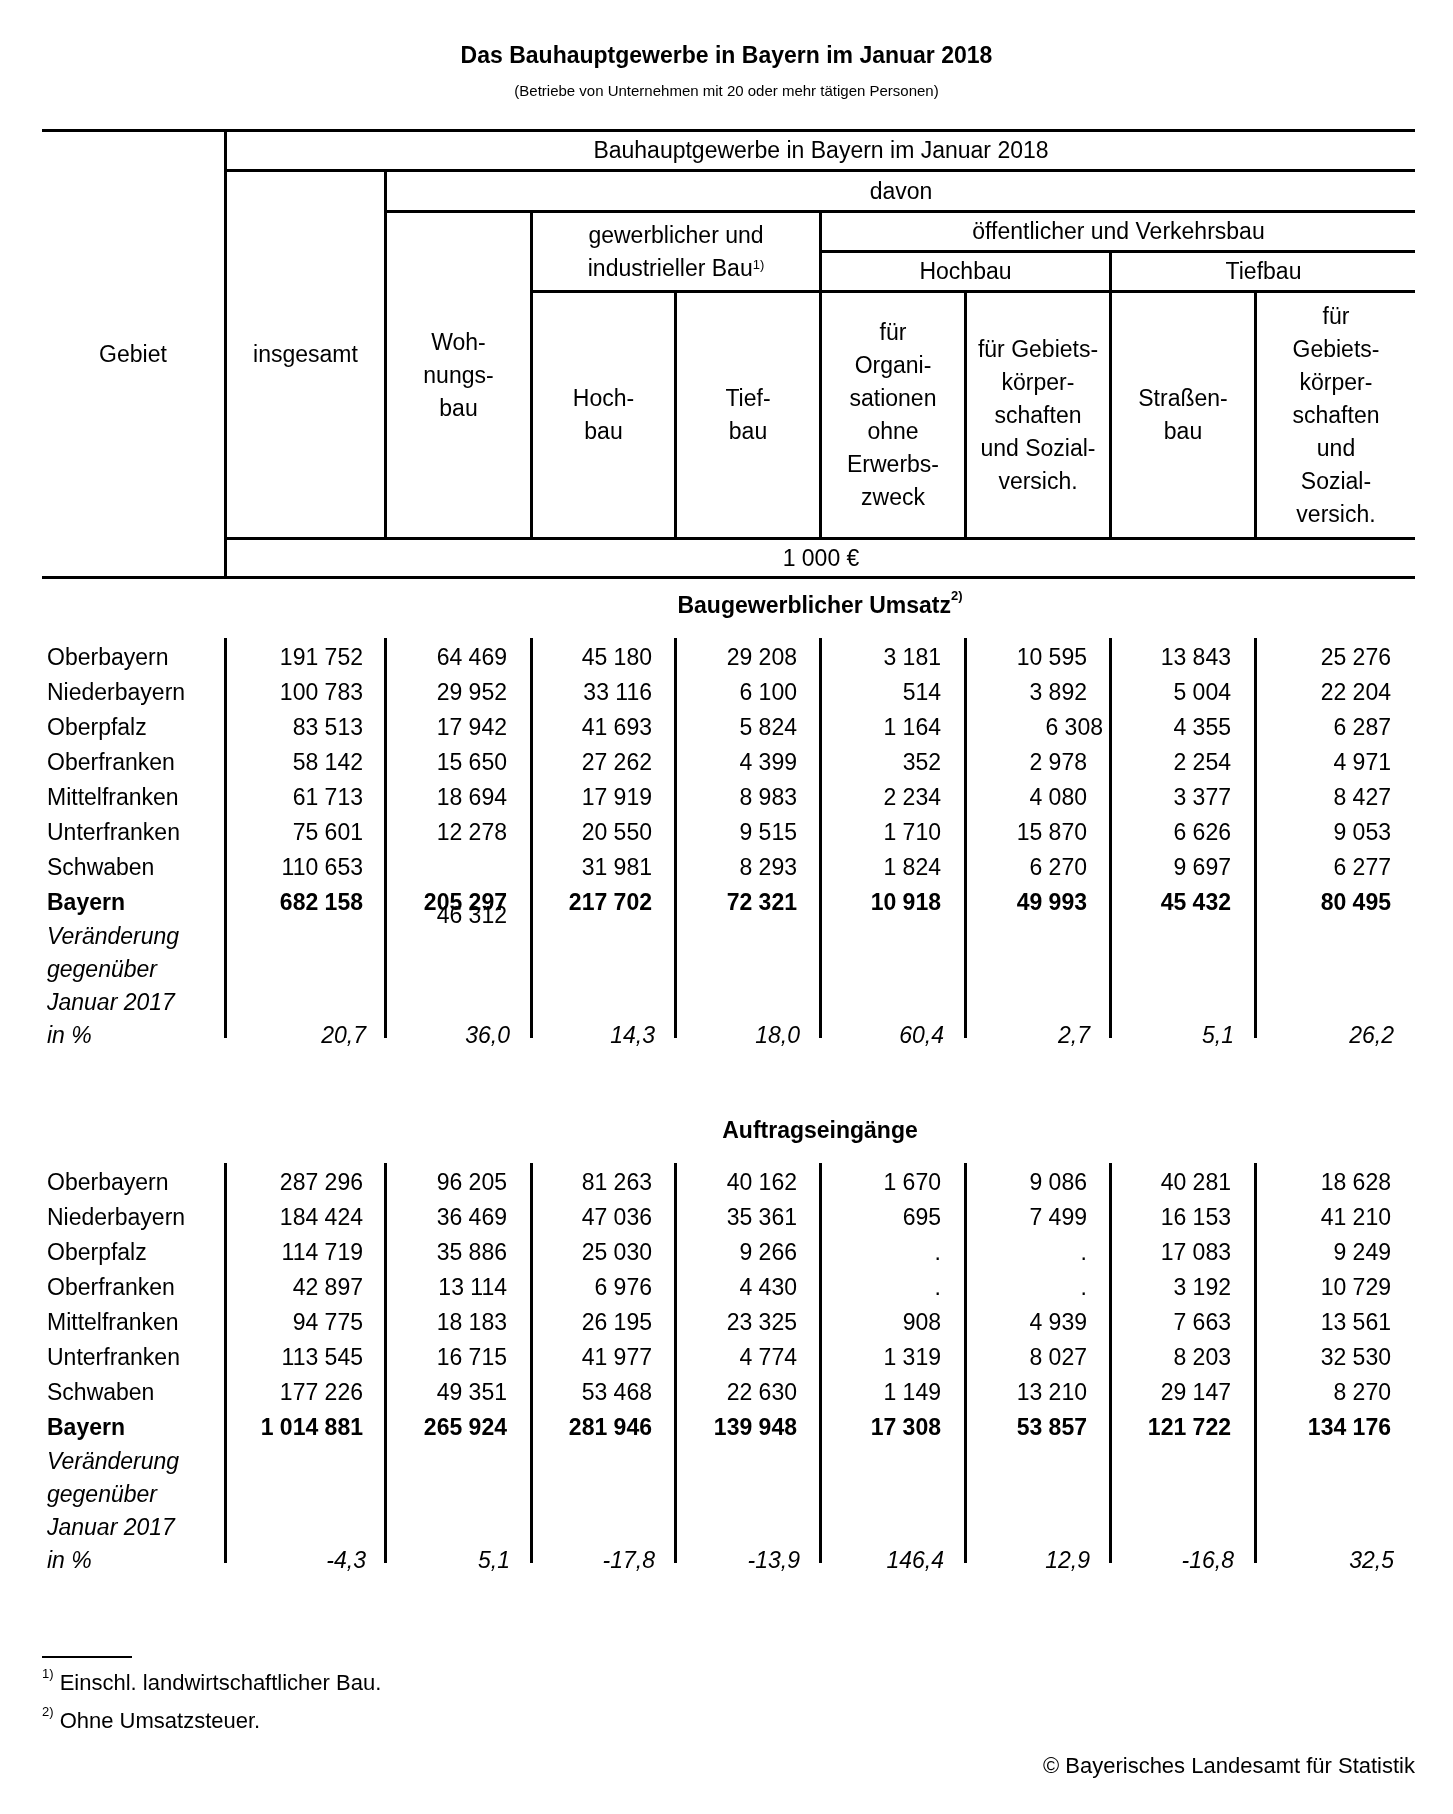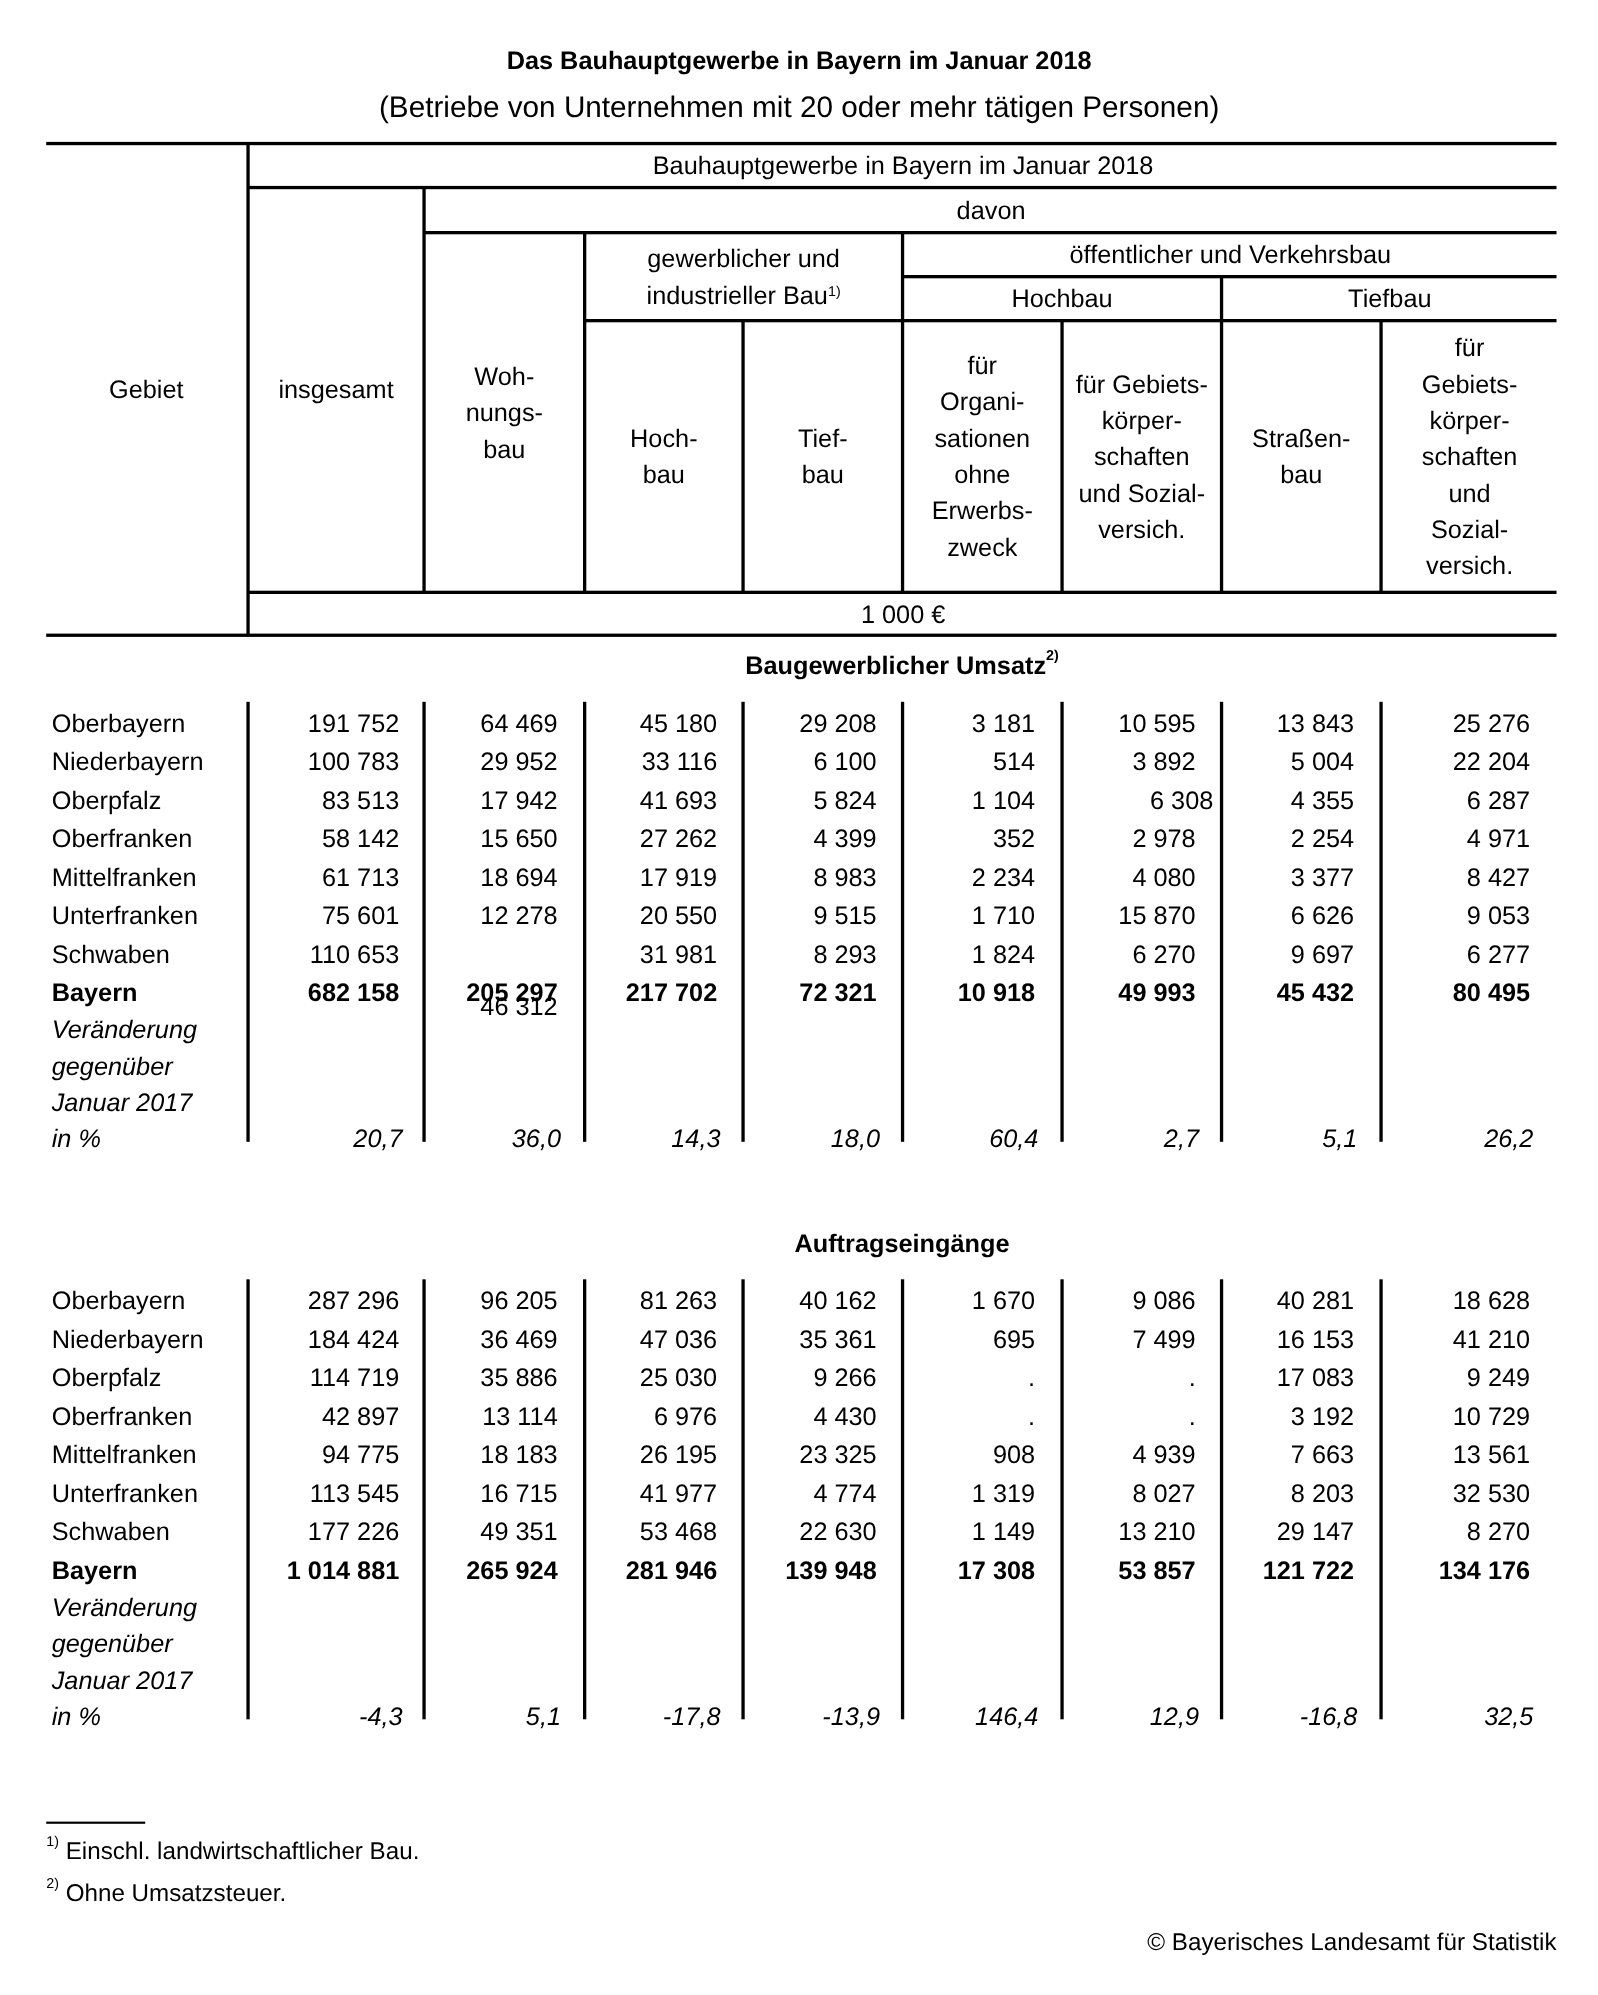--- a/index.html
+++ b/index.html
@@ -1,20 +1,20 @@
 <!DOCTYPE html>
 <html><head>
 <meta charset="utf-8">
 <style>
   html, body { margin: 0; padding: 0; background: #ffffff; }
   body { width: 1453px; height: 1814px; position: relative; overflow: hidden;
          font-family: "Liberation Sans", sans-serif; color: #000; }
   .abs { position: absolute; }
   .title { left: 0; width: 1453px; top: 42px; text-align: center; font-weight: bold; font-size: 23px; }
-  .subtitle { left: 0; width: 1453px; top: 82px; text-align: center; font-size: 27px; }
+  .subtitle { left: 0; width: 1453px; top: 82px; text-align: center; font-size: 15px; }
   .hline { position: absolute; background: #000; }
   .vline { position: absolute; background: #000; width: 3px; }
   .cell { position: absolute; display: flex; align-items: center; justify-content: center;
           text-align: center; font-size: 23px; line-height: 33px; }
   sup { font-size: 13px; vertical-align: top; position: relative; top: -4px; }
   .sec-title { position: absolute; left: 225px; width: 1190px; text-align: center; font-weight: bold; font-size: 23px; }
   .row { position: absolute; left: 42px; width: 1373px; height: 41px; font-size: 23px; }
   .row .name { position: absolute; left: 5px; top: 4px; white-space: nowrap; }
   .row .val { position: absolute; top: 4px; text-align: right; white-space: nowrap; }
   .row.total { font-weight: bold; }
@@ -121,21 +121,21 @@
         <span class="val" style="right: 328px;">3 892</span>
         <span class="val" style="right: 184px;">5 004</span>
         <span class="val" style="right: 24px;">22 204</span>
       </div>
       <div class="row" style="top: 710px;">
         <span class="name">Oberpfalz</span>
         <span class="val" style="right: 1052px;">83 513</span>
         <span class="val" style="right: 908px;">17 942</span>
         <span class="val" style="right: 763px;">41 693</span>
         <span class="val" style="right: 618px;">5 824</span>
-        <span class="val" style="right: 474px;">1 104</span>
+        <span class="val" style="right: 474px;">1 164</span>
         <span class="val" style="right: 312px;">6 308</span>
         <span class="val" style="right: 184px;">4 355</span>
         <span class="val" style="right: 24px;">6 287</span>
       </div>
       <div class="row" style="top: 745px;">
         <span class="name">Oberfranken</span>
         <span class="val" style="right: 1052px;">58 142</span>
         <span class="val" style="right: 908px;">15 650</span>
         <span class="val" style="right: 763px;">27 262</span>
         <span class="val" style="right: 618px;">4 399</span>

